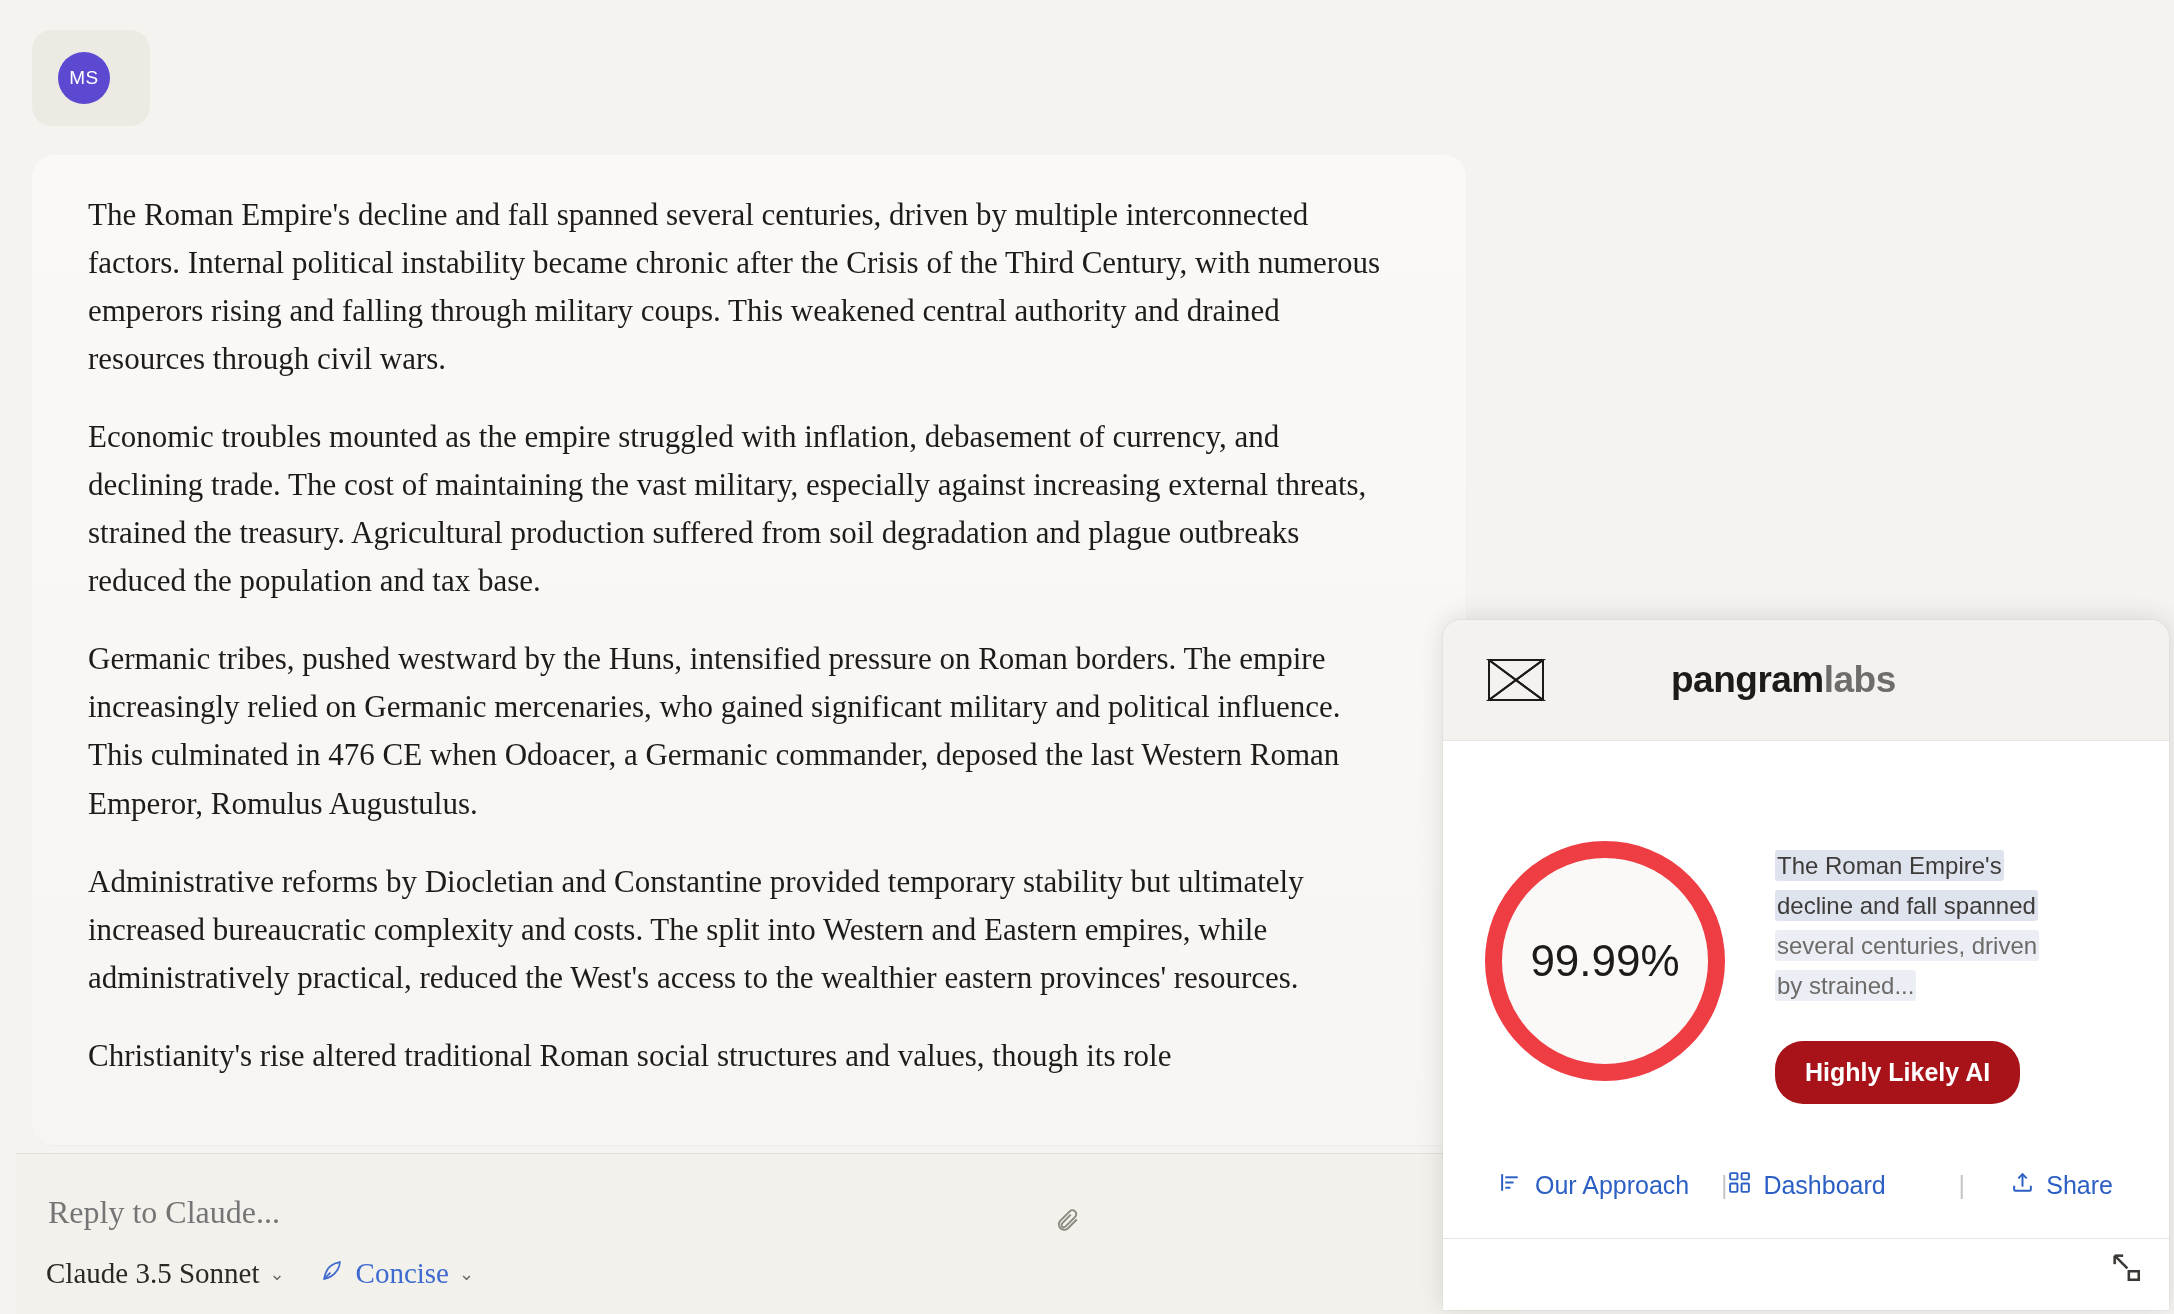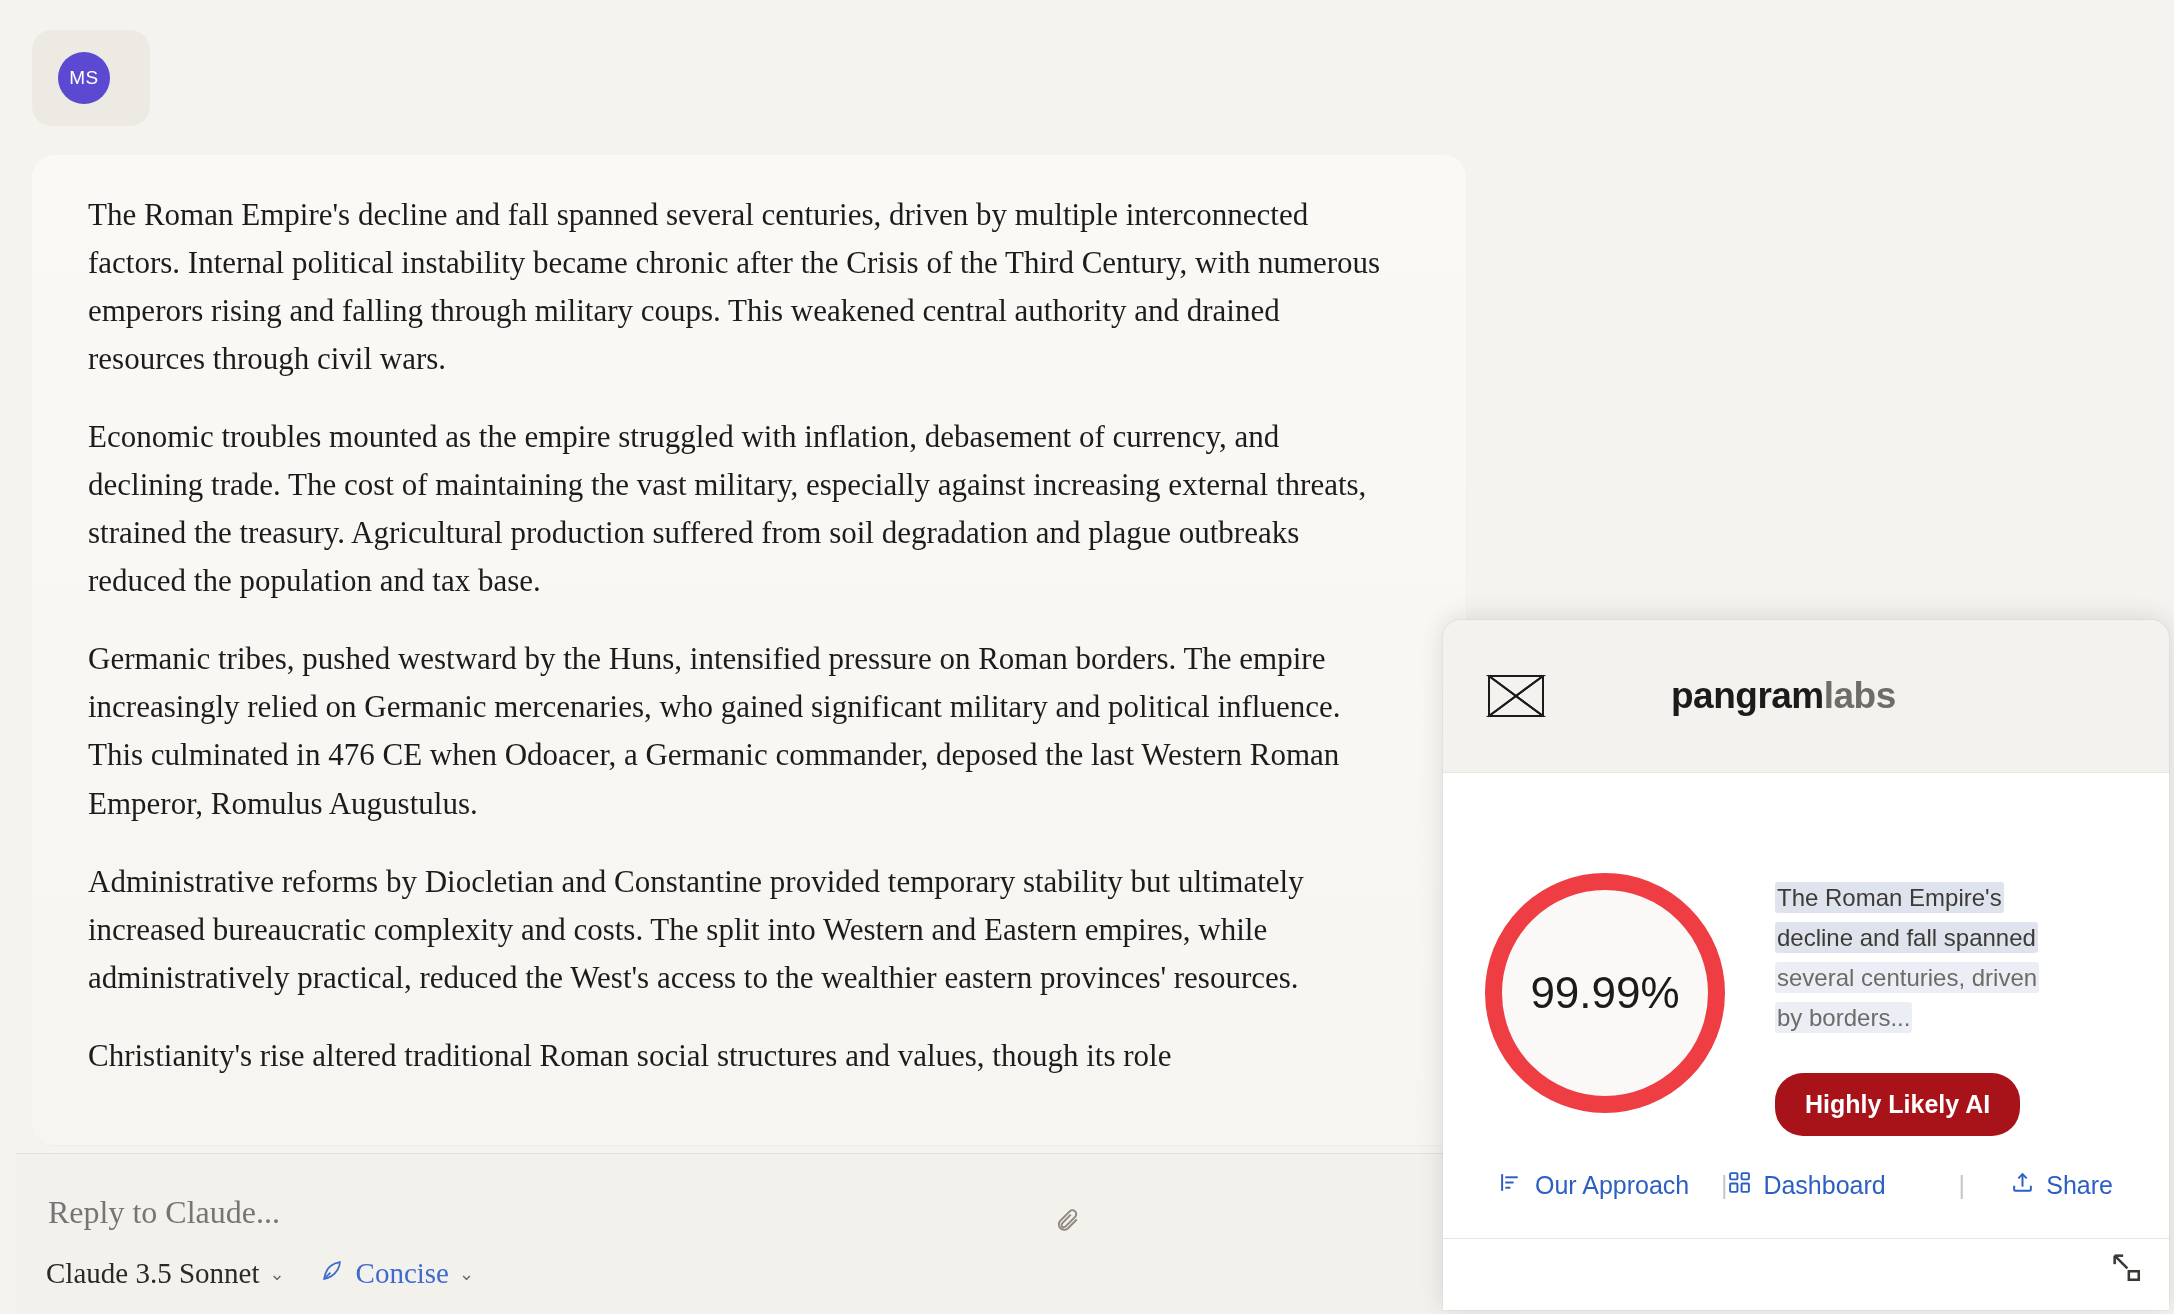--- a/index.html
+++ b/index.html
@@ -150,21 +150,21 @@
     background: #ffffff;
     border-radius: 18px 18px 0 0;
     box-shadow: 0 -2px 26px rgba(0,0,0,0.12), 0 0 1px rgba(0,0,0,0.3);
     overflow: hidden;
   }
   #pangram-header {
     height: 120px;
     background: #f4f2ef;
     display: flex;
     align-items: center;
-    padding: 16px 40px;
+    padding: 0 40px;
     gap: 40px;
     border-bottom: 1px solid #e8e5e0;
   }
   #pangram-logo-mark {
     width: 66px;
     height: 56px;
     flex: none;
   }
   #pangram-wordmark {
     font-size: 37px;
@@ -346,21 +346,21 @@
   <div id="pangram-content">
 
     <div id="score-ring">
       <span id="score-value">99.99%</span>
     </div>
 
     <div id="snippet">
       <div class="snip-line"><span class="hl-dark">The Roman Empire's</span></div>
       <div class="snip-line"><span class="hl-dark">decline and fall spanned</span></div>
       <div class="snip-line"><span class="hl-light">several centuries, driven</span></div>
-      <div class="snip-line"><span class="hl-light">by borders...</span></div>
+      <div class="snip-line"><span class="hl-light">by strained...</span></div>
     </div>
 
     <div id="verdict-badge">Highly Likely AI</div>
   </div>
 
   <div id="pangram-footer">
     <a class="footer-link" id="fl-approach">
       <span>
         <svg width="25" height="25" viewBox="0 0 24 24" fill="none" stroke="currentColor" stroke-width="1.9">
           <path d="M3 4v16"></path>

